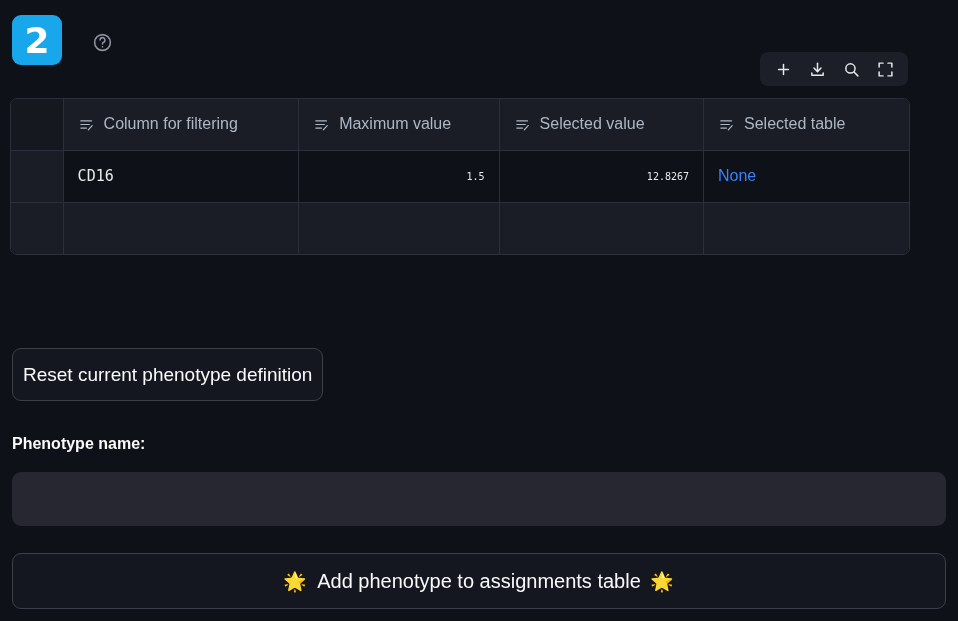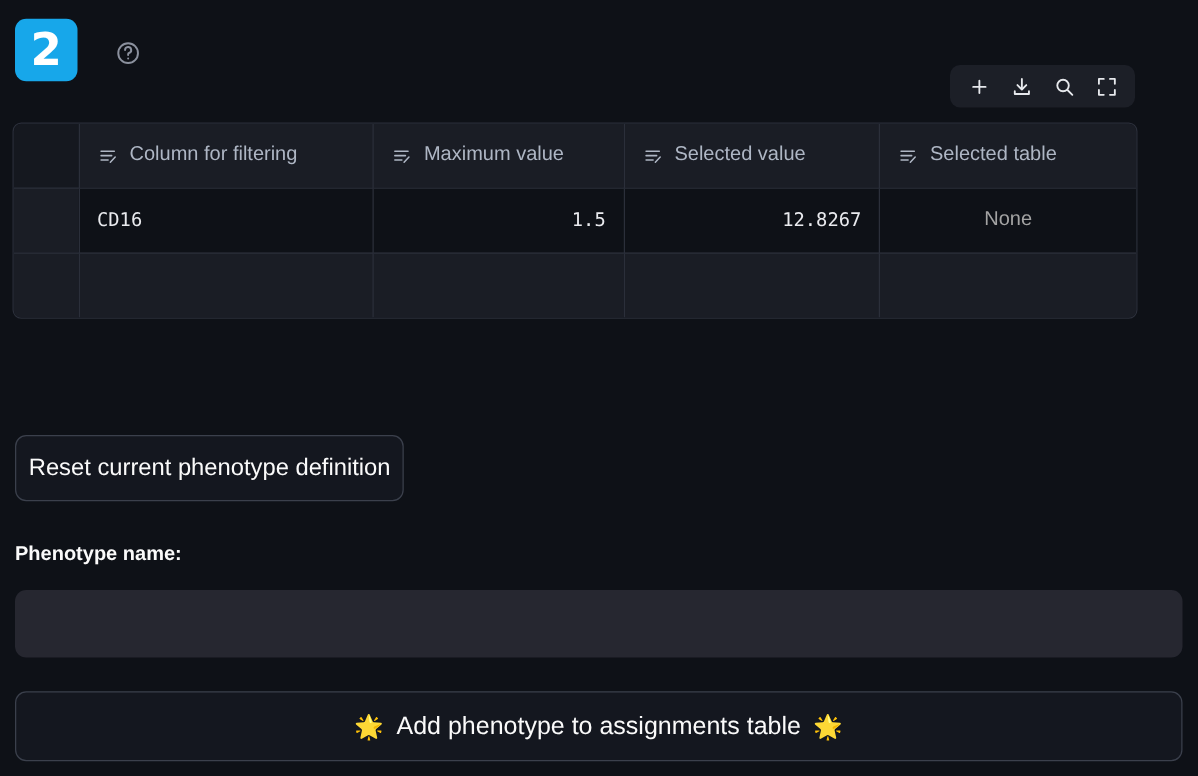--- a/index.html
+++ b/index.html
@@ -134,27 +134,26 @@
     background: #0e1117;
     color: #e9eaee;
     font-family: "DejaVu Sans Mono", monospace;
     font-size: 15px;
   }
   table.grid td.num {
     background: #0e1117;
     color: #e9eaee;
     text-align: right;
     font-family: "DejaVu Sans Mono", monospace;
-    font-size: 15px;
+    font-size: 10px;
   }
   table.grid td.sel {
     background: #0e1117;
-    color: #a3a3a3;
+    color: #3b82f6;
     font-size: 16px;
-    text-align: center;
   }
   table.grid tr.empty td { background: #1a1d25; }
   table.grid tr.empty td.idx { background: #1a1d25; }
 
   
   td.active {
     position: relative;
     background: #2b1518 !important;
     box-shadow: inset 0 0 0 2px #ff4b4b;
   }

